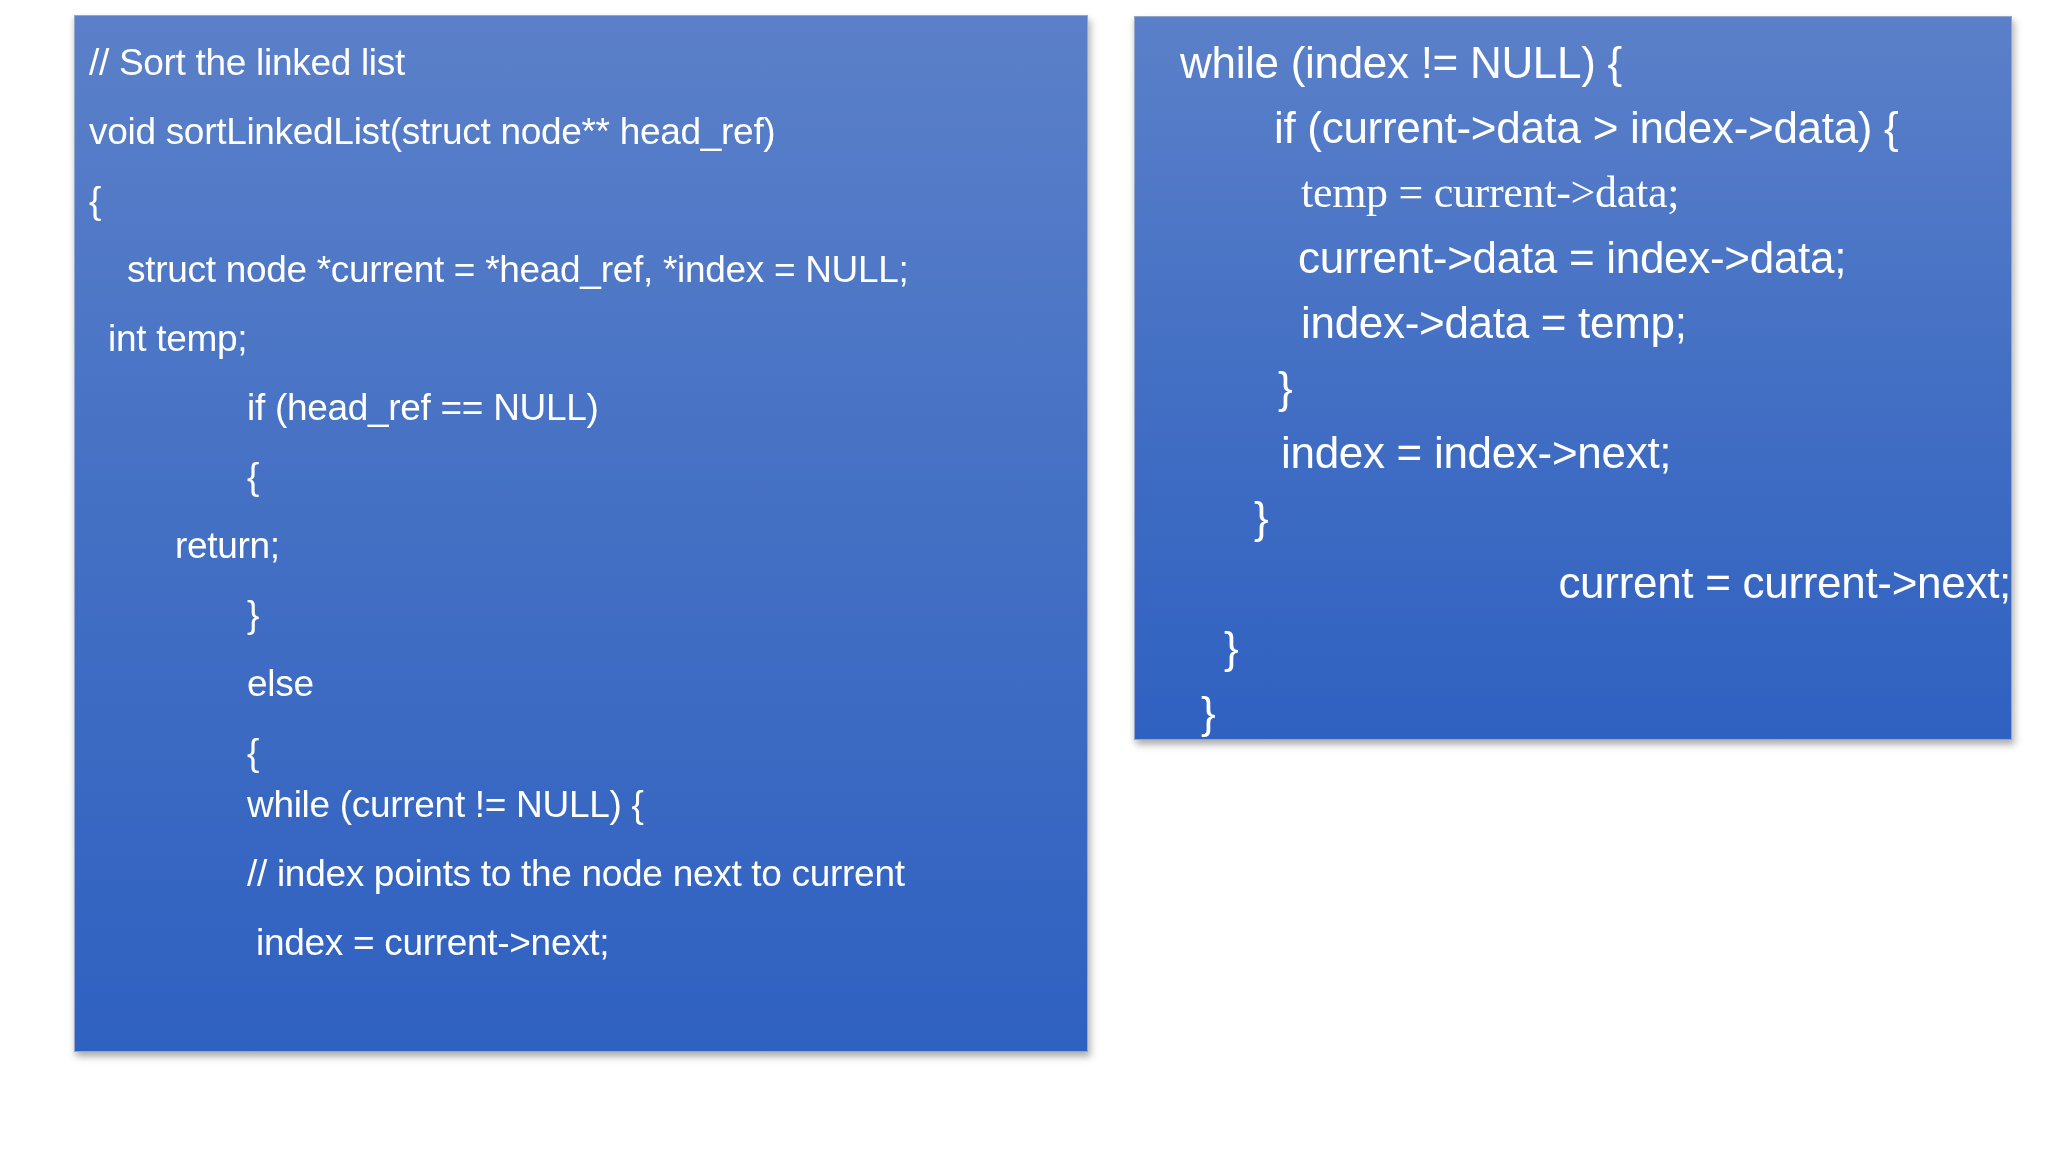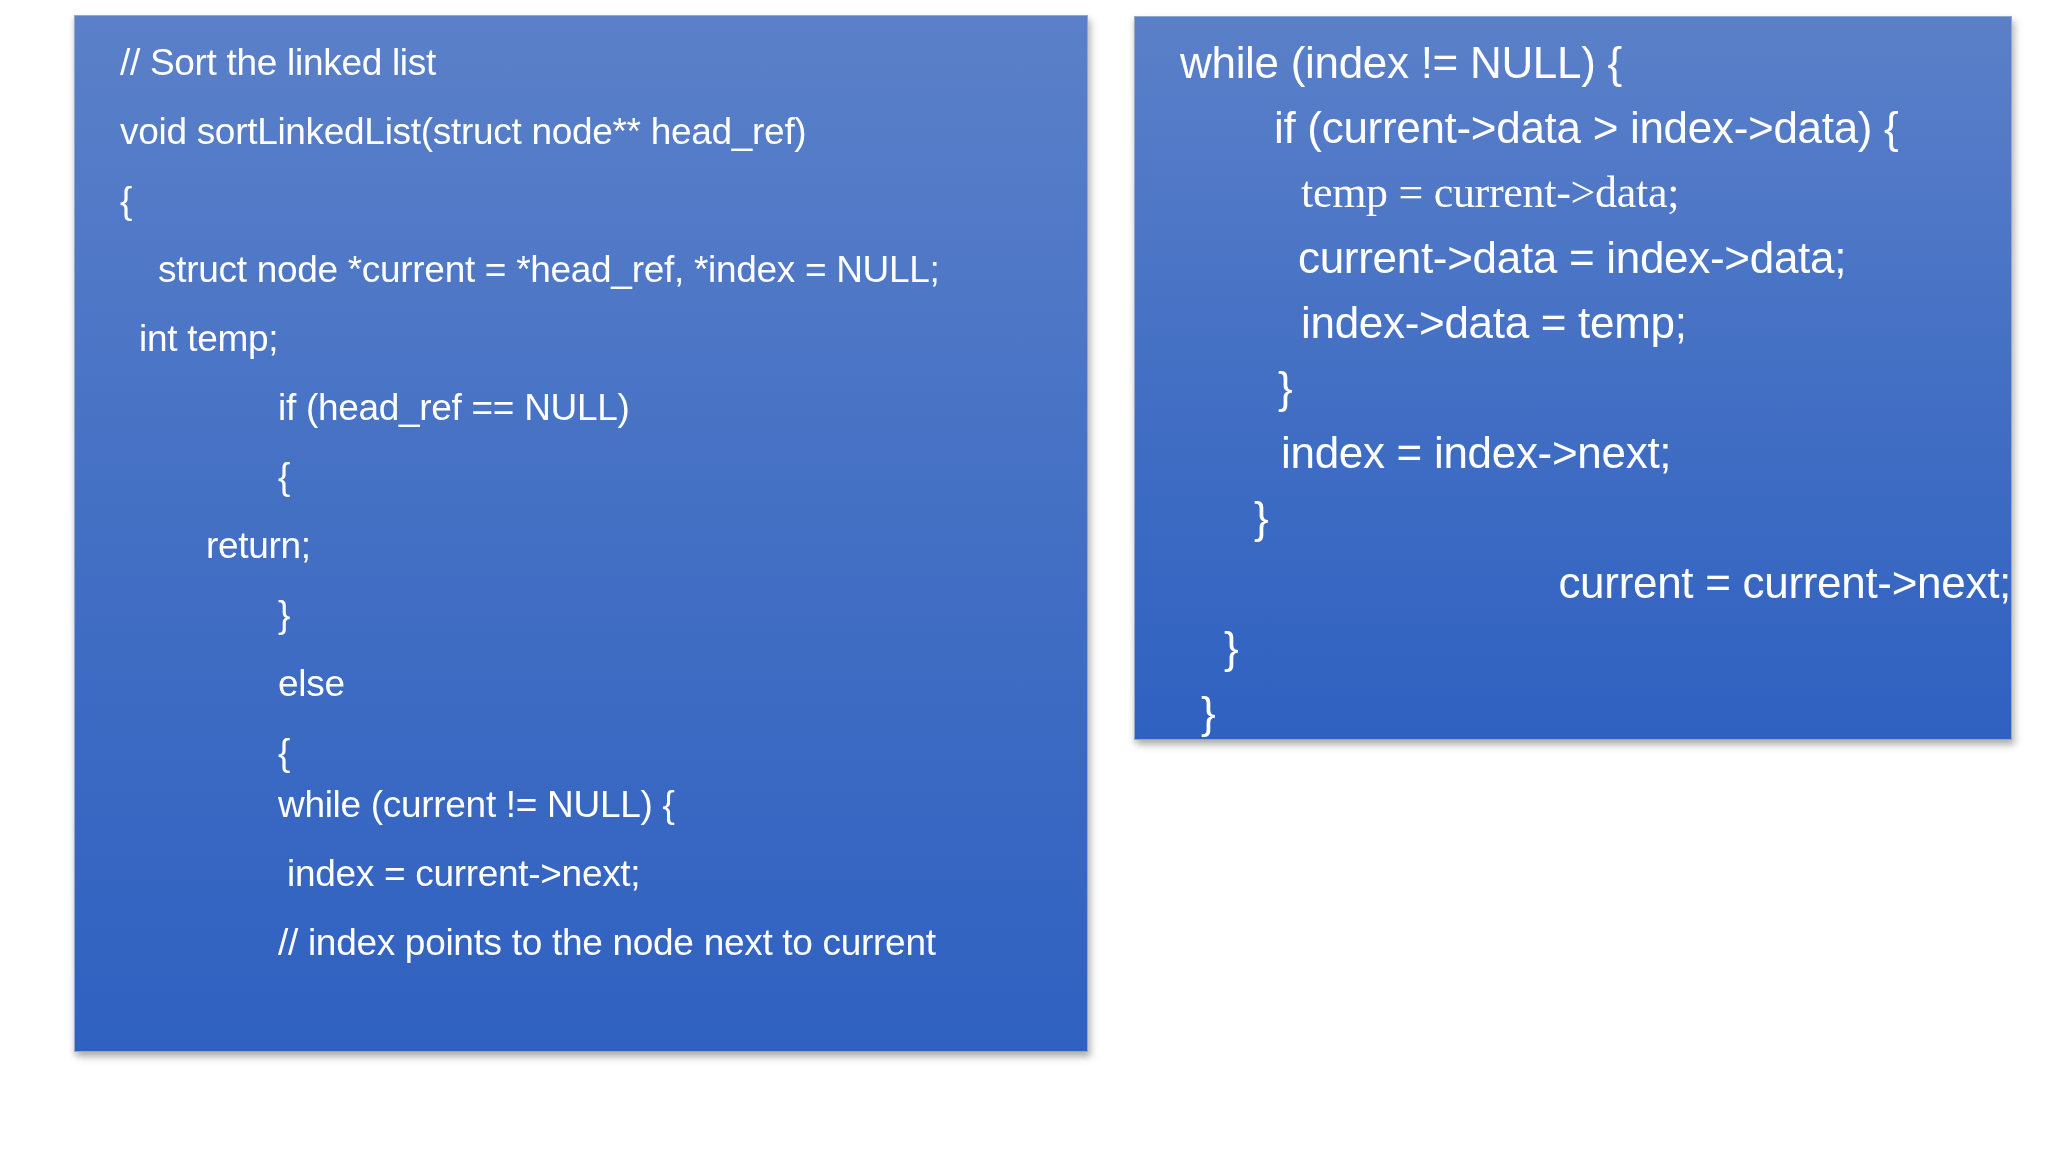--- a/index.html
+++ b/index.html
@@ -32,21 +32,20 @@
     top: 15px;
     width: 1014px;
     height: 1037px;
     padding-top: 12px;
     font-size: 37px;
     letter-spacing: -0.3px;
   }
   #panel-left .code-line {
     line-height: 69px;
     height: 69px;
-    margin-left: 31px;
   }
   #panel-right {
     left: 1134px;
     top: 16px;
     width: 878px;
     height: 724px;
     padding-top: 13px;
     font-size: 44px;
     letter-spacing: -0.3px;
   }
@@ -71,22 +70,22 @@
     <div class="code-line" style="padding-left: 14px;">{</div>
     <div class="code-line" style="padding-left: 52px;">struct node *current = *head_ref, *index = NULL;</div>
     <div class="code-line" style="padding-left: 33px;">int temp;</div>
     <div class="code-line" style="padding-left: 172px;">if (head_ref == NULL)</div>
     <div class="code-line" style="padding-left: 172px;">{</div>
     <div class="code-line" style="padding-left: 100px;">return;</div>
     <div class="code-line" style="padding-left: 172px;">}</div>
     <div class="code-line" style="padding-left: 172px;">else</div>
     <div class="code-line" style="padding-left: 172px;">{</div>
     <div class="code-line tight" style="padding-left: 172px;">while (current != NULL) {</div>
+    <div class="code-line" style="padding-left: 172px;">// index points to the node next to current</div>
     <div class="code-line" style="padding-left: 181px;">index = current-&gt;next;</div>
-    <div class="code-line" style="padding-left: 172px;">// index points to the node next to current</div>
   </div>
 
 <div id="panel-right" class="code-panel">
     <div class="code-line" style="padding-left: 45px;">while (index != NULL) {</div>
     <div class="code-line" style="padding-left: 139px;">if (current-&gt;data &gt; index-&gt;data) {</div>
     <div class="code-line" style="padding-left: 166px; font-family: Liberation Serif, serif;">temp = current-&gt;data;</div>
     <div class="code-line" style="padding-left: 163px;">current-&gt;data = index-&gt;data;</div>
     <div class="code-line" style="padding-left: 166px;">index-&gt;data = temp;</div>
     <div class="code-line" style="padding-left: 143px;">}</div>
     <div class="code-line" style="padding-left: 146px;">index = index-&gt;next;</div>

